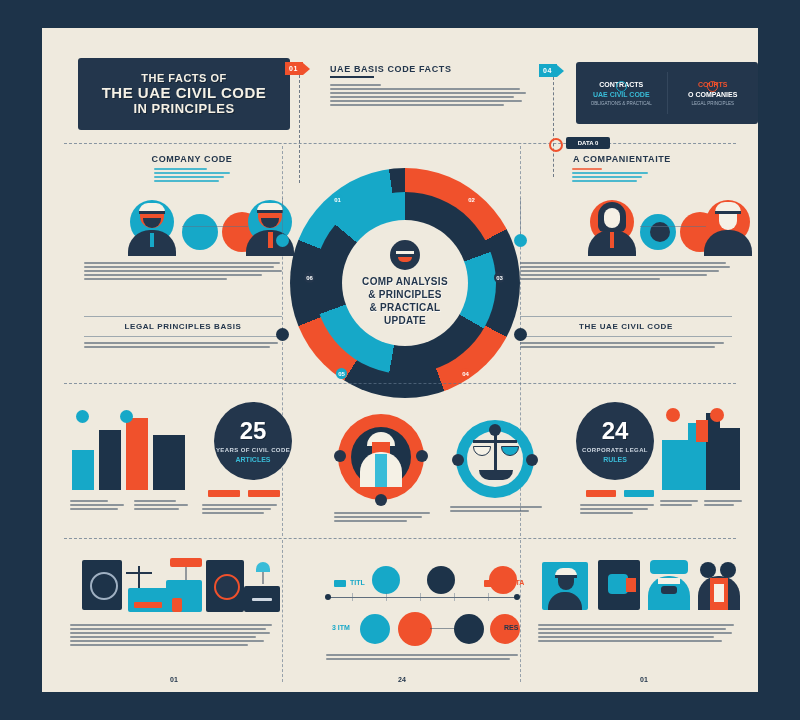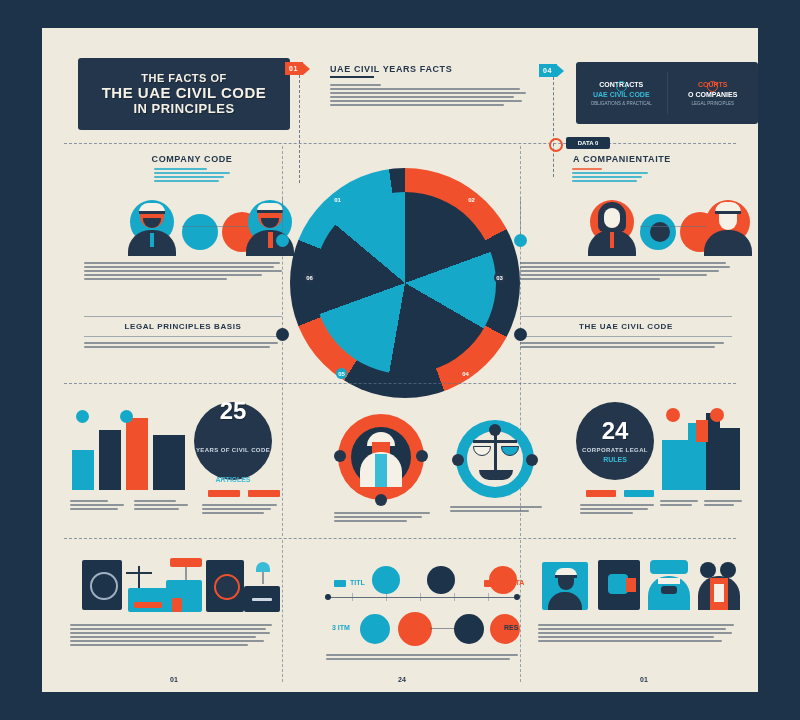--- a/index.html
+++ b/index.html
@@ -104,21 +104,21 @@
   </div>
 
   <div class="flag" style="left:243px;top:34px;">
     <div class="body orange">
       <span class="lbl">01</span>
     </div>
     <div class="tail" style="border-left:7px solid #f0512c;"></div>
     <div class="pole" style="left:14px;height:108px;"></div>
   </div>
 
-  <div class="sec-head" style="left:288px;top:36px;width:180px;text-align:left;font-size:9px;">UAE CIVIL YEARS FACTS</div>
+  <div class="sec-head" style="left:288px;top:36px;width:180px;text-align:left;font-size:9px;">UAE BASIS CODE FACTS</div>
   <div class="rule" style="left:288px;top:48px;width:44px;height:2px;background:#23364c;opacity:1;"></div>
   <div class="txt sm" style="left:288px;top:56px;width:198px;">
     <i style="width:26%"></i>
         <i style="width:96%"></i>
         <i style="width:99%"></i>
         <i style="width:93%"></i>
         <i style="width:97%"></i>
         <i style="width:88%"></i>
   </div>
 
@@ -240,20 +240,30 @@
   <div class="rule" style="left:478px;top:308px;width:212px;"></div>
   <div class="txt sm" style="left:478px;top:314px;width:212px;">
     <i style="width:96%"></i>
         <i style="width:92%"></i>
   </div>
 
   <div class="donut" style="left:248px;top:140px;width:230px;height:230px;
        background:conic-gradient(#f0512c 0deg 62deg,#1d3349 62deg 118deg,#f0512c 118deg 160deg,#1d3349 160deg 212deg,#f0512c 212deg 248deg,#1d3349 248deg 292deg,#16a8c8 292deg 352deg,#1d3349 352deg 360deg);"></div>
   <div class="donut" style="left:272px;top:164px;width:182px;height:182px;
        background:conic-gradient(#1d3349 0deg 70deg,#16a8c8 70deg 120deg,#1d3349 120deg 190deg,#16a8c8 190deg 250deg,#1d3349 250deg 310deg,#16a8c8 310deg 360deg);"></div>
+  <div class="hub" style="left:300px;top:192px;width:126px;height:126px;">
+    <div class="circ" style="position:relative;left:0;top:0;width:30px;height:30px;background:#23364c;margin-bottom:5px;">
+      <div style="position:absolute;left:6px;top:11px;width:18px;height:3px;background:#f5f1e6;"></div>
+      <div style="position:absolute;left:8px;top:17px;width:14px;height:5px;background:#f0512c;border-radius:0 0 7px 7px;"></div>
+    </div>
+    <div class="ht">COMP ANALYSIS</div>
+    <div class="ht">&amp; PRINCIPLES</div>
+    <div class="ht">&amp; PRACTICAL</div>
+    <div class="ht">UPDATE</div>
+  </div>
 
   <div class="micro t" style="left:290px;top:166px;width:11px;height:11px;">
         <span>01</span>
       </div>
   <div class="micro o" style="left:424px;top:166px;width:11px;height:11px;">
         <span>02</span>
       </div>
   <div class="micro" style="left:452px;top:244px;width:11px;height:11px;">
         <span>03</span>
       </div>
@@ -288,21 +298,21 @@
     <i style="width:70%"></i>
         <i style="width:100%"></i>
         <i style="width:88%"></i>
   </div>
   <div class="txt sm" style="left:92px;top:472px;width:54px;">
     <i style="width:78%"></i>
         <i style="width:100%"></i>
         <i style="width:84%"></i>
   </div>
 
-  <div class="stat" style="left:152px;top:374px;width:78px;height:78px;gap:20px;">
+  <div class="stat" style="left:172px;top:374px;width:78px;height:78px;">
     <div class="num">25</div>
     <div class="cap">YEARS OF CIVIL CODE</div>
     <div class="cap2">ARTICLES</div>
   </div>
   <div class="legend-chip orange" style="left:166px;top:462px;width:32px;"></div>
   <div class="legend-chip orange" style="left:206px;top:462px;width:32px;"></div>
   <div class="txt sm" style="left:160px;top:476px;width:78px;">
     <i style="width:96%"></i>
         <i style="width:88%"></i>
         <i style="width:80%"></i>

